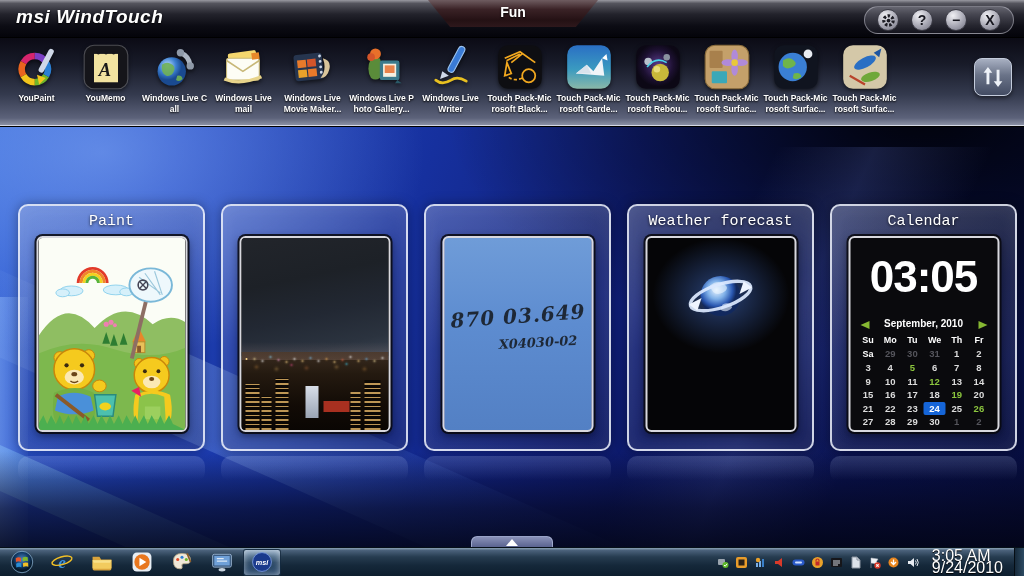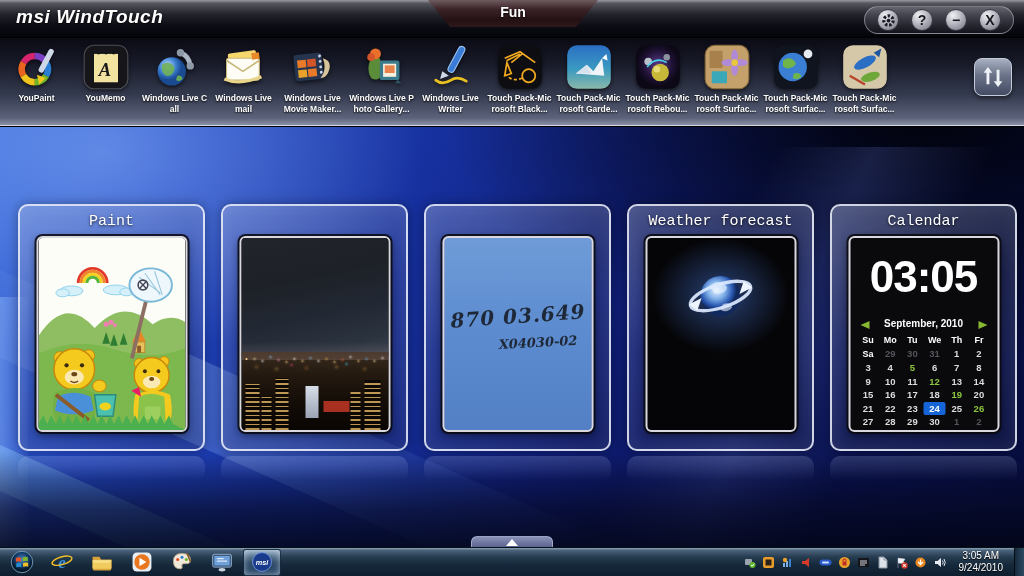--- a/index.html
+++ b/index.html
@@ -143,21 +143,21 @@
     border-top:1px solid #061018; display:flex; align-items:center; }
   #tb-left { display:flex; align-items:center; height:100%; padding-left:2px; }
   .tb-btn { width:38px; height:27px; margin:0 1px; border-radius:3px; display:flex; align-items:center;
     justify-content:center; }
   .tb-btn svg { width:24px; height:24px; }
   .tb-btn.active { background:linear-gradient(180deg,rgba(195,225,252,0.55),rgba(100,150,200,0.30) 50%,rgba(70,120,180,0.45));
     border:1px solid rgba(15,35,55,0.85); box-shadow:inset 0 0 7px rgba(255,255,255,0.55); }
   #tb-right { margin-left:auto; display:flex; align-items:center; height:100%; }
   .tray-ic { width:14px; height:14px; margin:0 2.5px; display:flex; align-items:center; }
   .tray-ic svg { width:13px; height:13px; }
-  #tb-clock { color:#fff; font-size:10px; line-height:12px; text-align:center; padding:0 9px;
+  #tb-clock { color:#fff; font-size:16px; line-height:12px; text-align:left; padding:0 9px;
     text-shadow:0 1px 1px #000; }
   #show-desktop { width:10px; height:29px; margin-left:2px; border-left:1px solid #050d14;
     background:linear-gradient(90deg,#16293a,#2c4a62); }
 </style>
 </head>
 <body>
 
 <div id="titlebar">
   <div id="logo">
     <span class="brand">msi</span><span>WindTouch</span>

